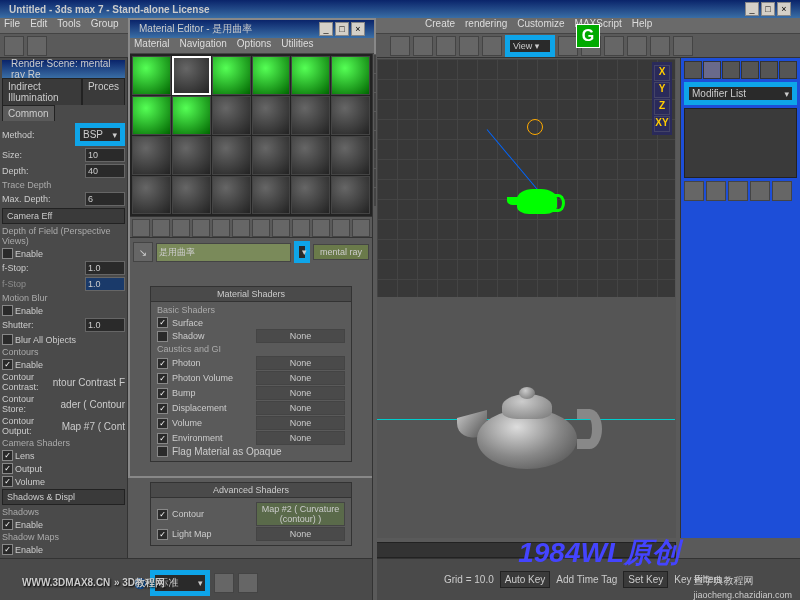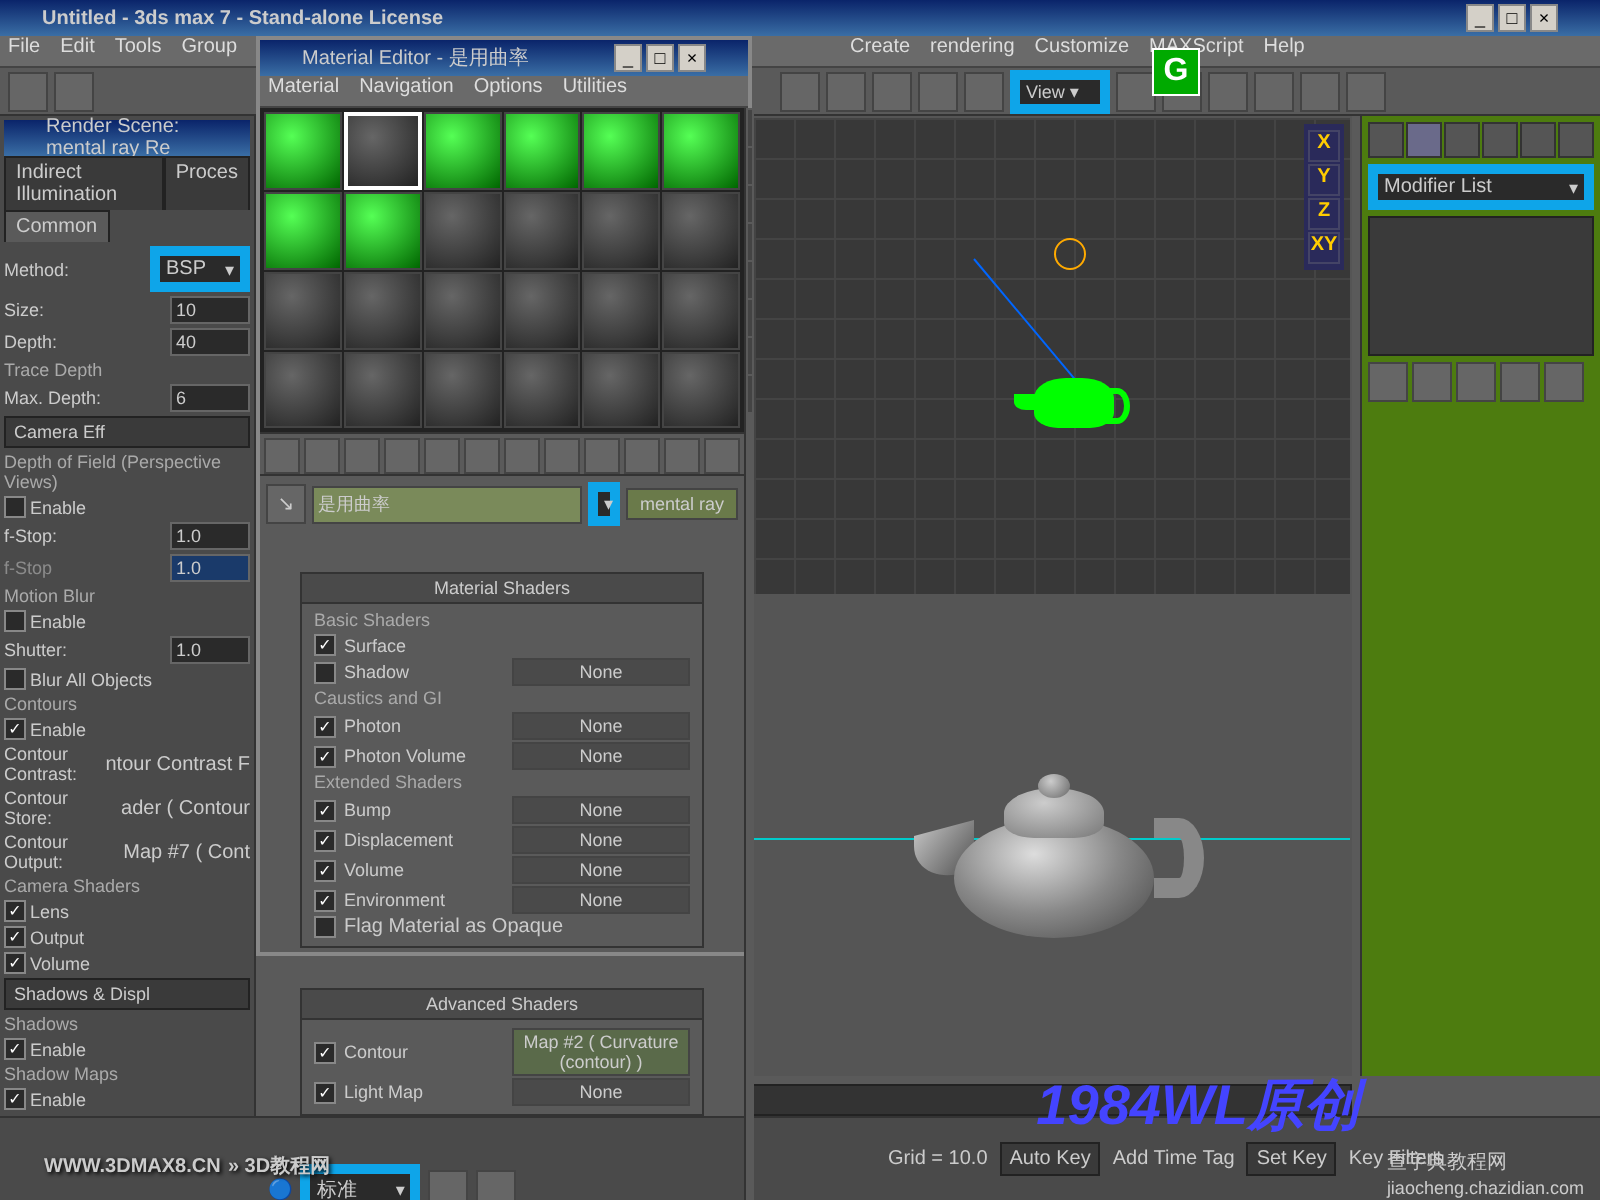--- a/index.html
+++ b/index.html
@@ -1,17 +1,17 @@
 <!DOCTYPE html>
 <html><head>
 <meta charset="utf-8">
 <style>
 *{box-sizing:border-box;margin:0;padding:0;font-family:Tahoma,sans-serif;font-size:10px;color:#ccc}
 body{background:#5a5a5a;width:800px;height:600px;overflow:hidden;position:relative}
-.titlebar{background:linear-gradient(#0a246a,#3a6ea5);height:18px;display:flex;align-items:center;padding:0 21px;color:#fff}
+.titlebar{background:linear-gradient(#0a246a,#3a6ea5);height:18px;display:flex;align-items:center;padding:0 9px;color:#fff}
 .titlebar .title{flex:1;font-weight:bold}
 .wbtn{width:14px;height:14px;background:#d4d0c8;border:1px solid #888;margin-left:2px;display:flex;align-items:center;justify-content:center;color:#000;font-size:9px}
 .menubar{background:#6a6a6a;height:16px;display:flex;padding:0 4px;gap:10px;border-bottom:1px solid #444}
 .menubar span{color:#ddd;cursor:pointer}
 .toolbar{background:#5a5a5a;height:24px;border-bottom:1px solid #333;display:flex;align-items:center;padding:0 4px;gap:3px}
 .tbtn{width:20px;height:20px;background:#666;border:1px solid #444;display:flex;align-items:center;justify-content:center}
 .main{display:flex;height:520px}
 .left{width:128px;background:#4a4a4a;border-right:1px solid #333;padding:2px;overflow:hidden}
 .panel-title{background:#3a3a3a;padding:2px 4px;font-size:9px;text-align:left;border:1px solid #222;margin:2px 0}
 .row{display:flex;align-items:center;margin:2px 0;gap:2px}
@@ -52,21 +52,21 @@
 .teapot-top::after{content:"";position:absolute;right:-8px;top:5px;width:10px;height:12px;border:3px solid #0f0;border-left:none;border-radius:0 50% 50% 0}
 .light-icon{position:absolute;left:150px;top:60px;width:16px;height:16px;border:1px solid #fa0;border-radius:50%}
 .cam-line{position:absolute;left:110px;top:70px;width:80px;height:1px;background:#06f;transform:rotate(50deg);transform-origin:left}
 .teapot-3d{position:absolute;left:80px;top:80px;width:140px;height:100px}
 .tp-body{position:absolute;left:20px;top:30px;width:100px;height:60px;background:radial-gradient(ellipse at 40% 30%,#ddd,#888,#444);border-radius:50%}
 .tp-lid{position:absolute;left:45px;top:15px;width:50px;height:25px;background:radial-gradient(ellipse at 40% 30%,#ccc,#777);border-radius:50% 50% 30% 30%}
 .tp-knob{position:absolute;left:62px;top:8px;width:16px;height:12px;background:radial-gradient(circle at 40% 30%,#ccc,#666);border-radius:50%}
 .tp-spout{position:absolute;left:0;top:35px;width:30px;height:25px;background:linear-gradient(135deg,#bbb,#555);border-radius:0 0 0 80%;transform:skewY(-15deg)}
 .tp-handle{position:absolute;right:-5px;top:30px;width:25px;height:40px;border:10px solid #888;border-left:none;border-radius:0 50% 50% 0}
 .horizon{position:absolute;left:0;top:120px;width:100%;height:1px;background:#0cc}
-.right{position:absolute;right:0;top:58px;width:120px;height:480px;background:#4d7c0f;border-left:1px solid #333;padding:3px}
+.right{position:absolute;right:0;top:58px;width:120px;height:480px;background:#1d4ed8;border-left:1px solid #333;padding:3px}
 .cmd-tabs{display:flex;gap:1px;margin-bottom:3px}
 .cmd-tabs div{flex:1;height:18px;background:#555;border:1px solid #333}
 .axis{position:absolute;right:128px;top:62px;background:#2a2a5a;padding:2px}
 .axis div{width:16px;height:16px;color:#fc0;text-align:center;font-weight:bold;margin:1px 0;border:1px solid #446}
 .bottom{position:absolute;bottom:0;left:0;right:0;height:42px;background:#4a4a4a;border-top:1px solid #333;display:flex;align-items:center;padding:2px 4px;gap:6px;font-size:9px}
 .timeline{position:absolute;bottom:42px;left:376px;width:300px;height:16px;background:#333;border:1px solid #222}
 .wm{position:absolute;left:22px;bottom:10px;color:#fff;font-size:13px;font-weight:bold;text-shadow:1px 1px 2px #000;z-index:50}
 .wm2{position:absolute;right:120px;bottom:28px;color:#44f;font-size:28px;font-weight:bold;font-style:italic;z-index:50}
 .wm3{position:absolute;right:8px;bottom:0;color:#fff;font-size:11px;z-index:50}
 .gbox{position:absolute;right:200px;top:24px;width:24px;height:24px;background:#0a0;border:1px solid #fff;color:#fff;font-size:16px;font-weight:bold;display:flex;align-items:center;justify-content:center}
@@ -304,21 +304,20 @@
           <div class="prow">
               <span class="chk on"></span>
               <span class="lbl">Photon</span>
               <div class="mapbtn none">None</div>
             </div>
           <div class="prow">
               <span class="chk on"></span>
               <span class="lbl">Photon Volume</span>
               <div class="mapbtn none">None</div>
             </div>
-          <div class="grp-t">Extended Shaders</div>
           <div class="prow">
               <span class="chk on"></span>
               <span class="lbl">Bump</span>
               <div class="mapbtn none">None</div>
             </div>
           <div class="prow">
               <span class="chk on"></span>
               <span class="lbl">Displacement</span>
               <div class="mapbtn none">None</div>
             </div>

